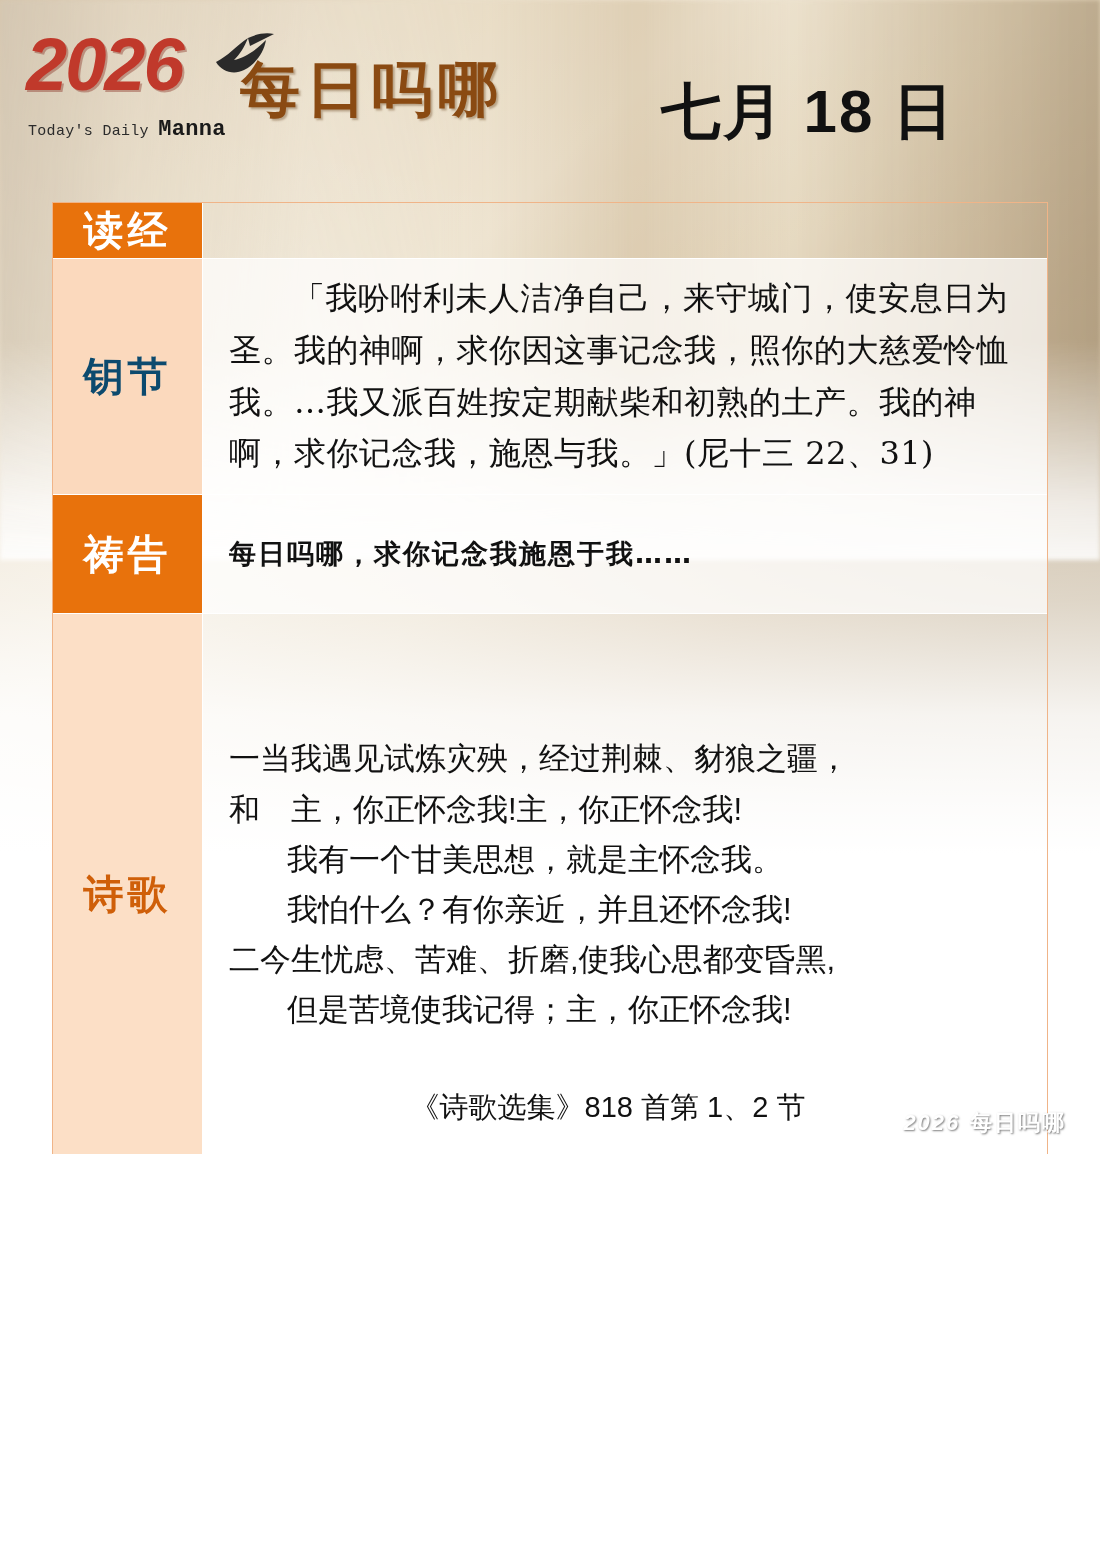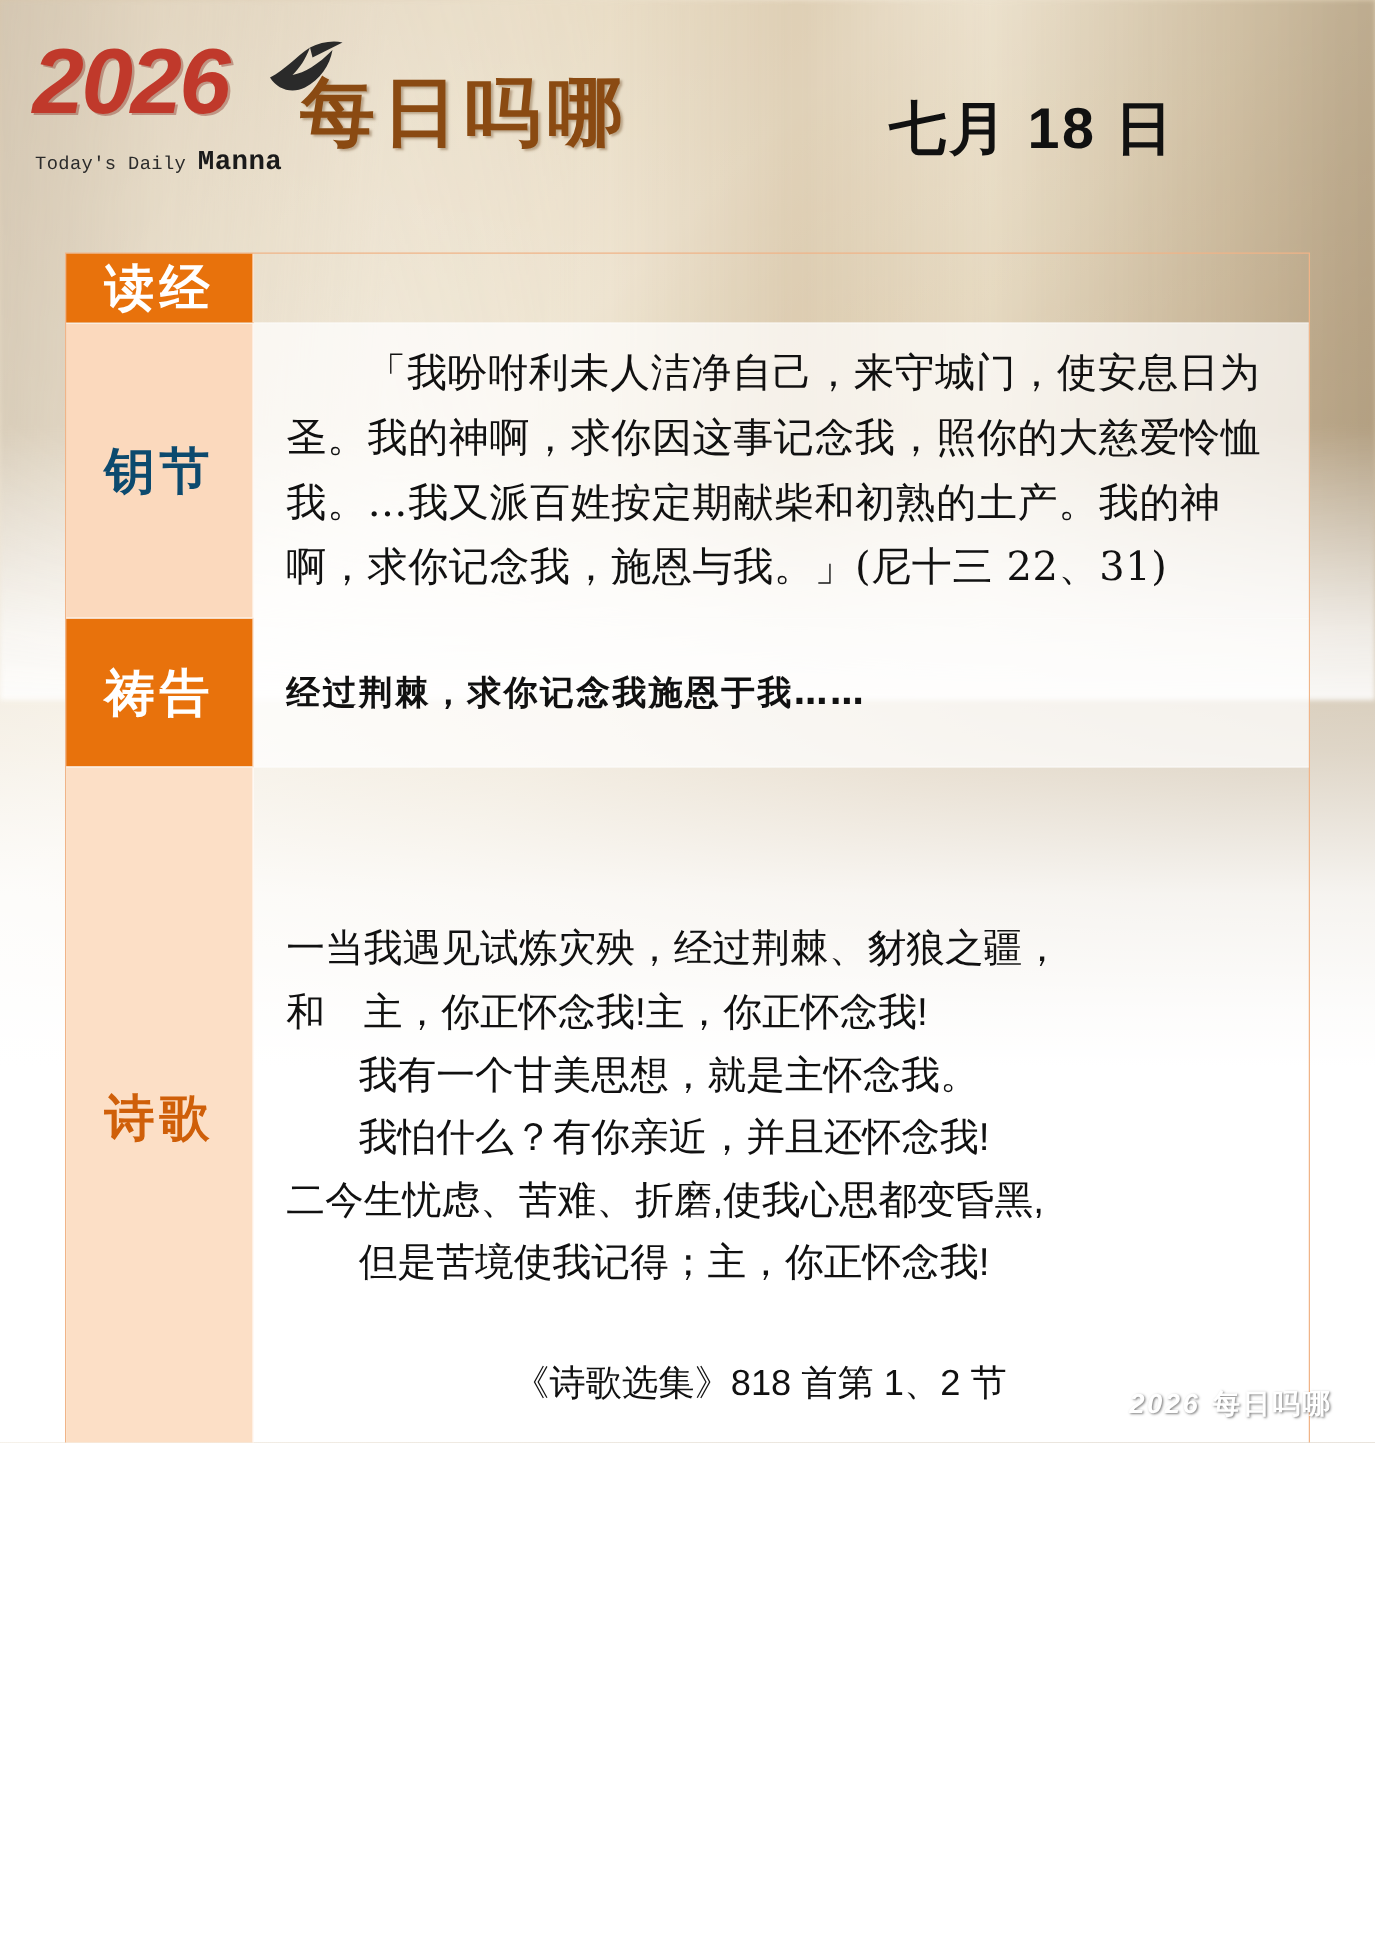--- a/index.html
+++ b/index.html
@@ -175,25 +175,25 @@
     font-family: "DejaVu Serif", serif;
     font-weight: bold;
     font-size: 60px;
     color: #8a4a12;
     letter-spacing: 6px;
     text-shadow: 2px 2px 2px rgba(90,50,10,0.35);
     white-space: nowrap;
   }
   .header-date {
     position: absolute;
-    right: 160px;
+    right: 145px;
     top: 72px;
     font-family: "Liberation Sans", sans-serif;
     font-weight: bold;
-    font-size: 46px;
+    font-size: 60px;
     color: #111111;
     letter-spacing: 2px;
     white-space: nowrap;
   }
 
   
   .table {
     position: absolute;
     left: 52px;
     top: 202px;
@@ -341,21 +341,21 @@
       <div class="label-cell label-strong">读经</div>
     </div>
 
     <div class="row">
       <div class="label-cell label-soft">钥节</div>
       <div class="content-cell c-verse">「我吩咐利未人洁净自己，来守城门，使安息日为圣。我的神啊，求你因这事记念我，照你的大慈爱怜恤我。…我又派百姓按定期献柴和初熟的土产。我的神啊，求你记念我，施恩与我。」(尼十三 22、31)</div>
     </div>
 
     <div class="row">
       <div class="label-cell label-strong">祷告</div>
-      <div class="content-cell c-pray">经过荆棘，求你记念我施恩于我……</div>
+      <div class="content-cell c-pray">每日吗哪，求你记念我施恩于我……</div>
     </div>
 
     <div class="row">
       <div class="label-cell label-soft2">诗歌</div>
       <div class="content-cell c-hymn">
         <div class="hymn-line">一当我遇见试炼灾殃，经过荆棘、豺狼之疆，</div>
         <div class="hymn-line">和　主，你正怀念我!主，你正怀念我!</div>
         <div class="hymn-line indent">我有一个甘美思想，就是主怀念我。</div>
         <div class="hymn-line indent">我怕什么？有你亲近，并且还怀念我!</div>
         <div class="hymn-line">二今生忧虑、苦难、折磨,使我心思都变昏黑,</div>

